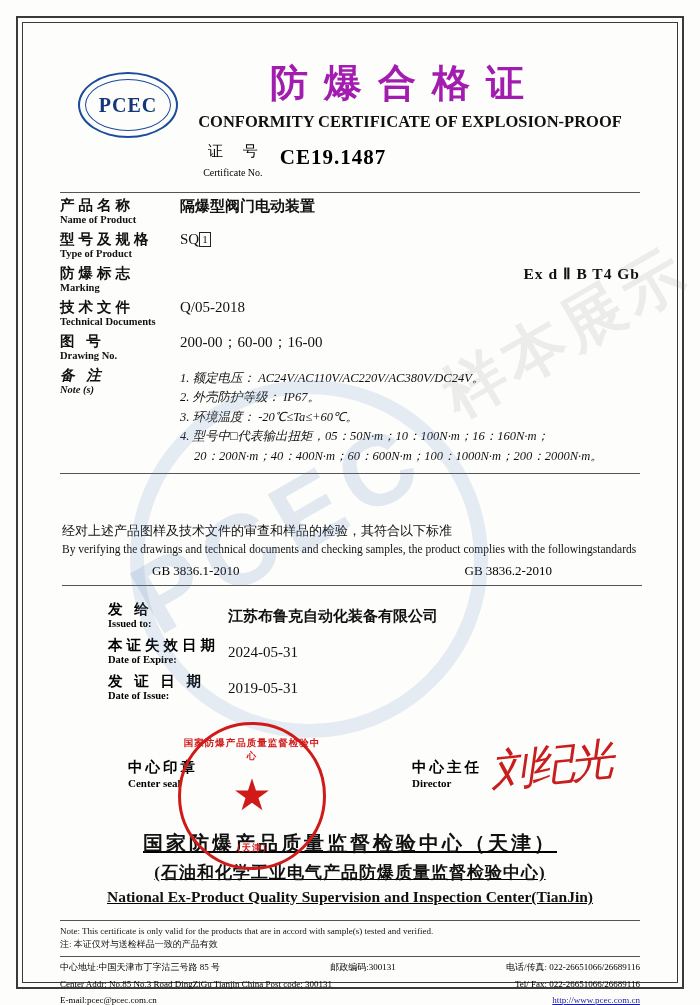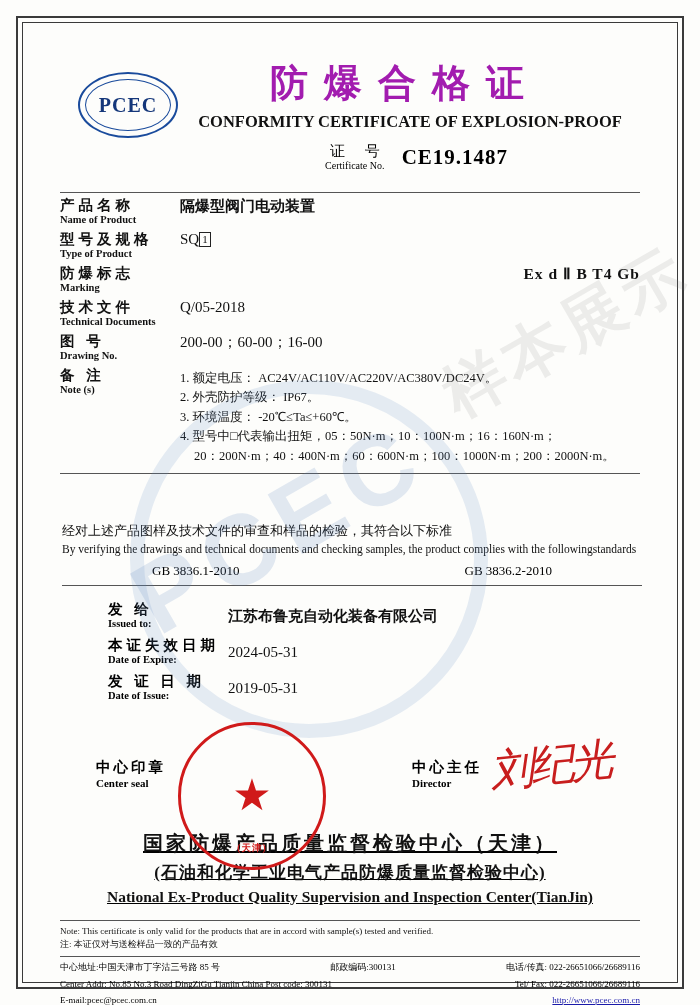--- a/index.html
+++ b/index.html
@@ -128,39 +128,39 @@
   }
 
   
   .certno-wrap {
     position: absolute;
     left: 170px;
     top: 112px;
     width: 430px;
     display: flex;
     align-items: flex-start;
-    justify-content: center;
+    justify-content: flex-start;
   }
   .certno-label {
     text-align: center;
     line-height: 1.05;
     margin-right: 14px;
     padding-top: 2px;
   }
   .certno-label .cn {
     font-size: 15px;
     letter-spacing: 8px;
     font-weight: normal;
     display: block;
     padding-left: 8px;
   }
   .certno-label .en {
     font-size: 10px;
     display: block;
-    margin-top: 1px;
+    margin-top: 8px;
   }
   .certno-value {
     font-size: 21px;
     font-weight: bold;
     font-family: "Liberation Serif", serif;
     letter-spacing: 1px;
     padding-top: 3px;
   }
 
   
@@ -307,21 +307,21 @@
     position: absolute;
     left: 30px;
     top: 700px;
     width: 580px;
     height: 100px;
   }
   .seal-label, .director-label {
     position: absolute;
     top: 28px;
   }
-  .seal-label { left: 36px; }
+  .seal-label { left: 68px; }
   .director-label { left: 352px; }
   .seal-label .cn, .director-label .cn {
     font-size: 14.5px;
     font-weight: bold;
     letter-spacing: 3px;
     display: block;
   }
   .seal-label .en, .director-label .en {
     font-size: 11px;
     font-weight: bold;
@@ -496,21 +496,21 @@
       </div>
 
       <div class="row">
         <div class="label-cell">
           <div class="label-cn">图 号</div>
           <div class="label-en">Drawing No.</div>
         </div>
         <div class="value-cell value-mono">200-00；60-00；16-00</div>
       </div>
 
-      <div class="row" style="min-height:110px;">
+      <div class="row" style="min-height:110px;font-style:italic;">
         <div class="label-cell">
           <div class="label-cn">备 注</div>
           <div class="label-en">Note (s)</div>
         </div>
         <div class="value-cell">
           <div class="notes-list">
             <div>1. 额定电压： AC24V/AC110V/AC220V/AC380V/DC24V。</div>
             <div>2. 外壳防护等级： IP67。</div>
             <div>3. 环境温度： -20℃≤Ta≤+60℃。</div>
             <div>4. 型号中□代表输出扭矩，05：50N·m；10：100N·m；16：160N·m；</div>
@@ -553,20 +553,21 @@
         <div class="issue-value">2019-05-31</div>
       </div>
     </div>
 
     <div class="sealrow">
       <div class="seal-label">
         <span class="cn">中心印章</span>
         <span class="en">Center seal</span>
       </div>
       <div class="redseal">
+        <div class="seal-text-top">国家防爆产品质量监督检验中心</div>
         <div class="star">★</div>
         <div class="seal-text-bottom">(天津)</div>
       </div>
       <div class="director-label">
         <span class="cn">中心主任</span>
         <span class="en">Director</span>
       </div>
       <div class="signature">刘纪光</div>
     </div>
 

